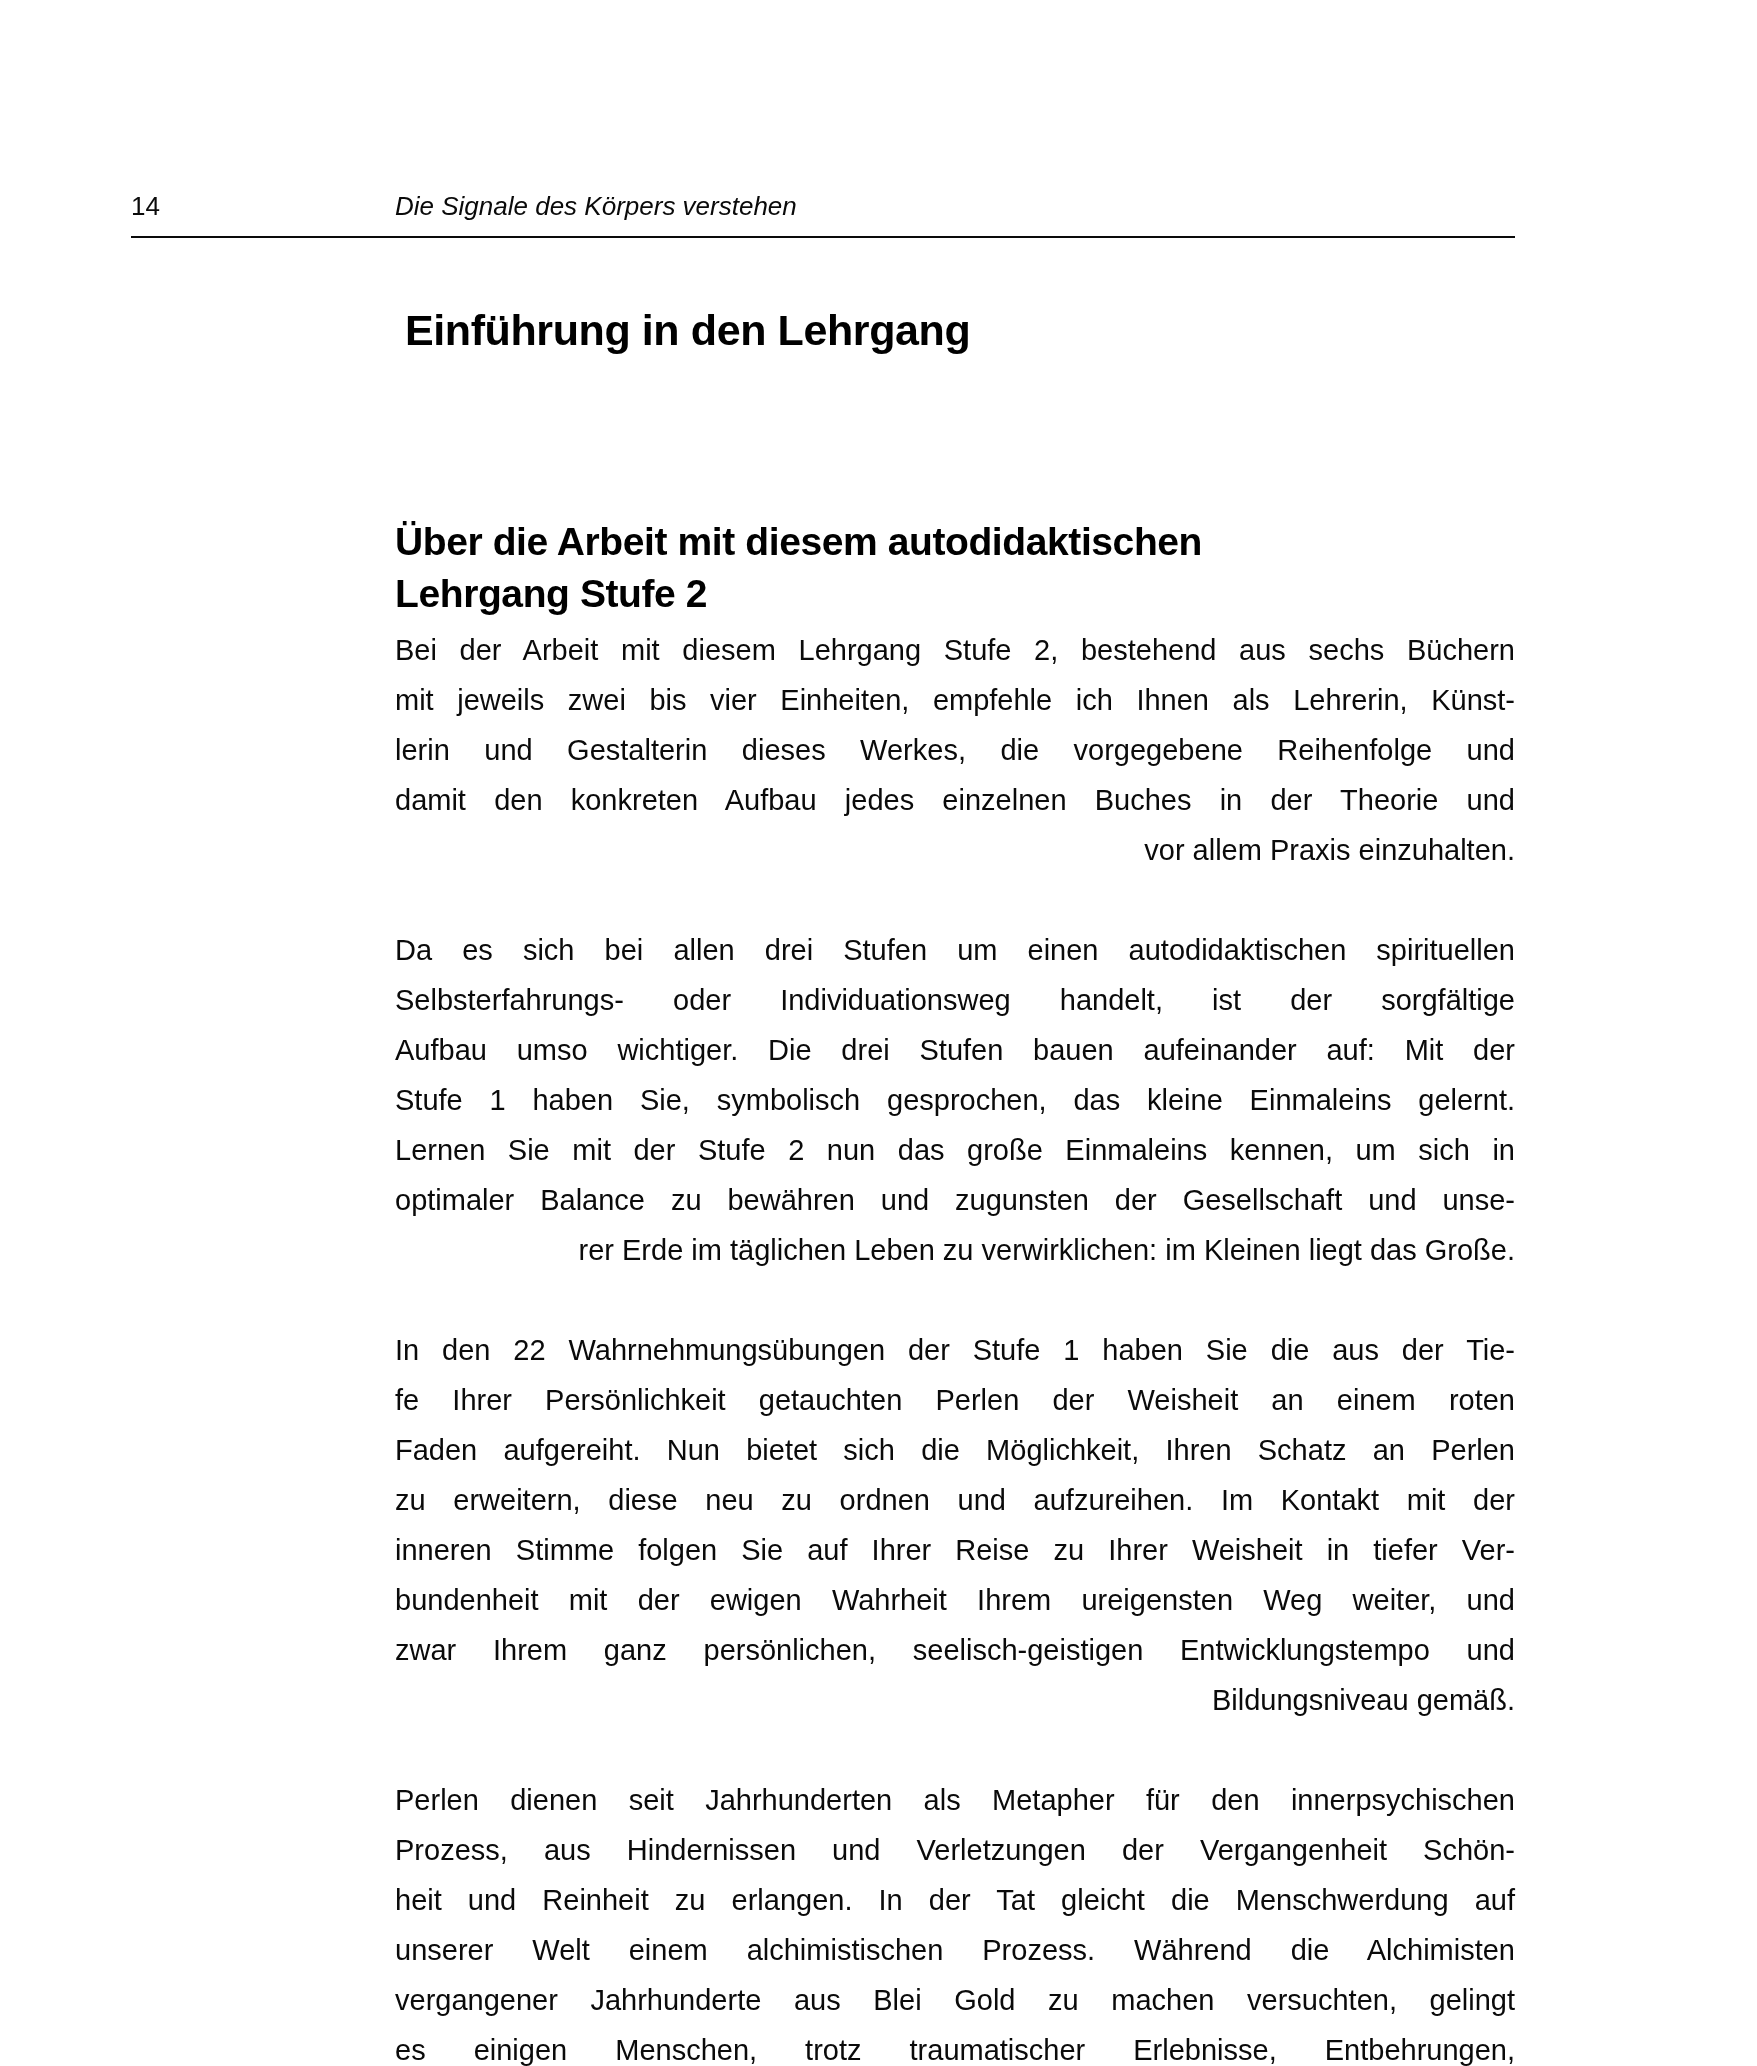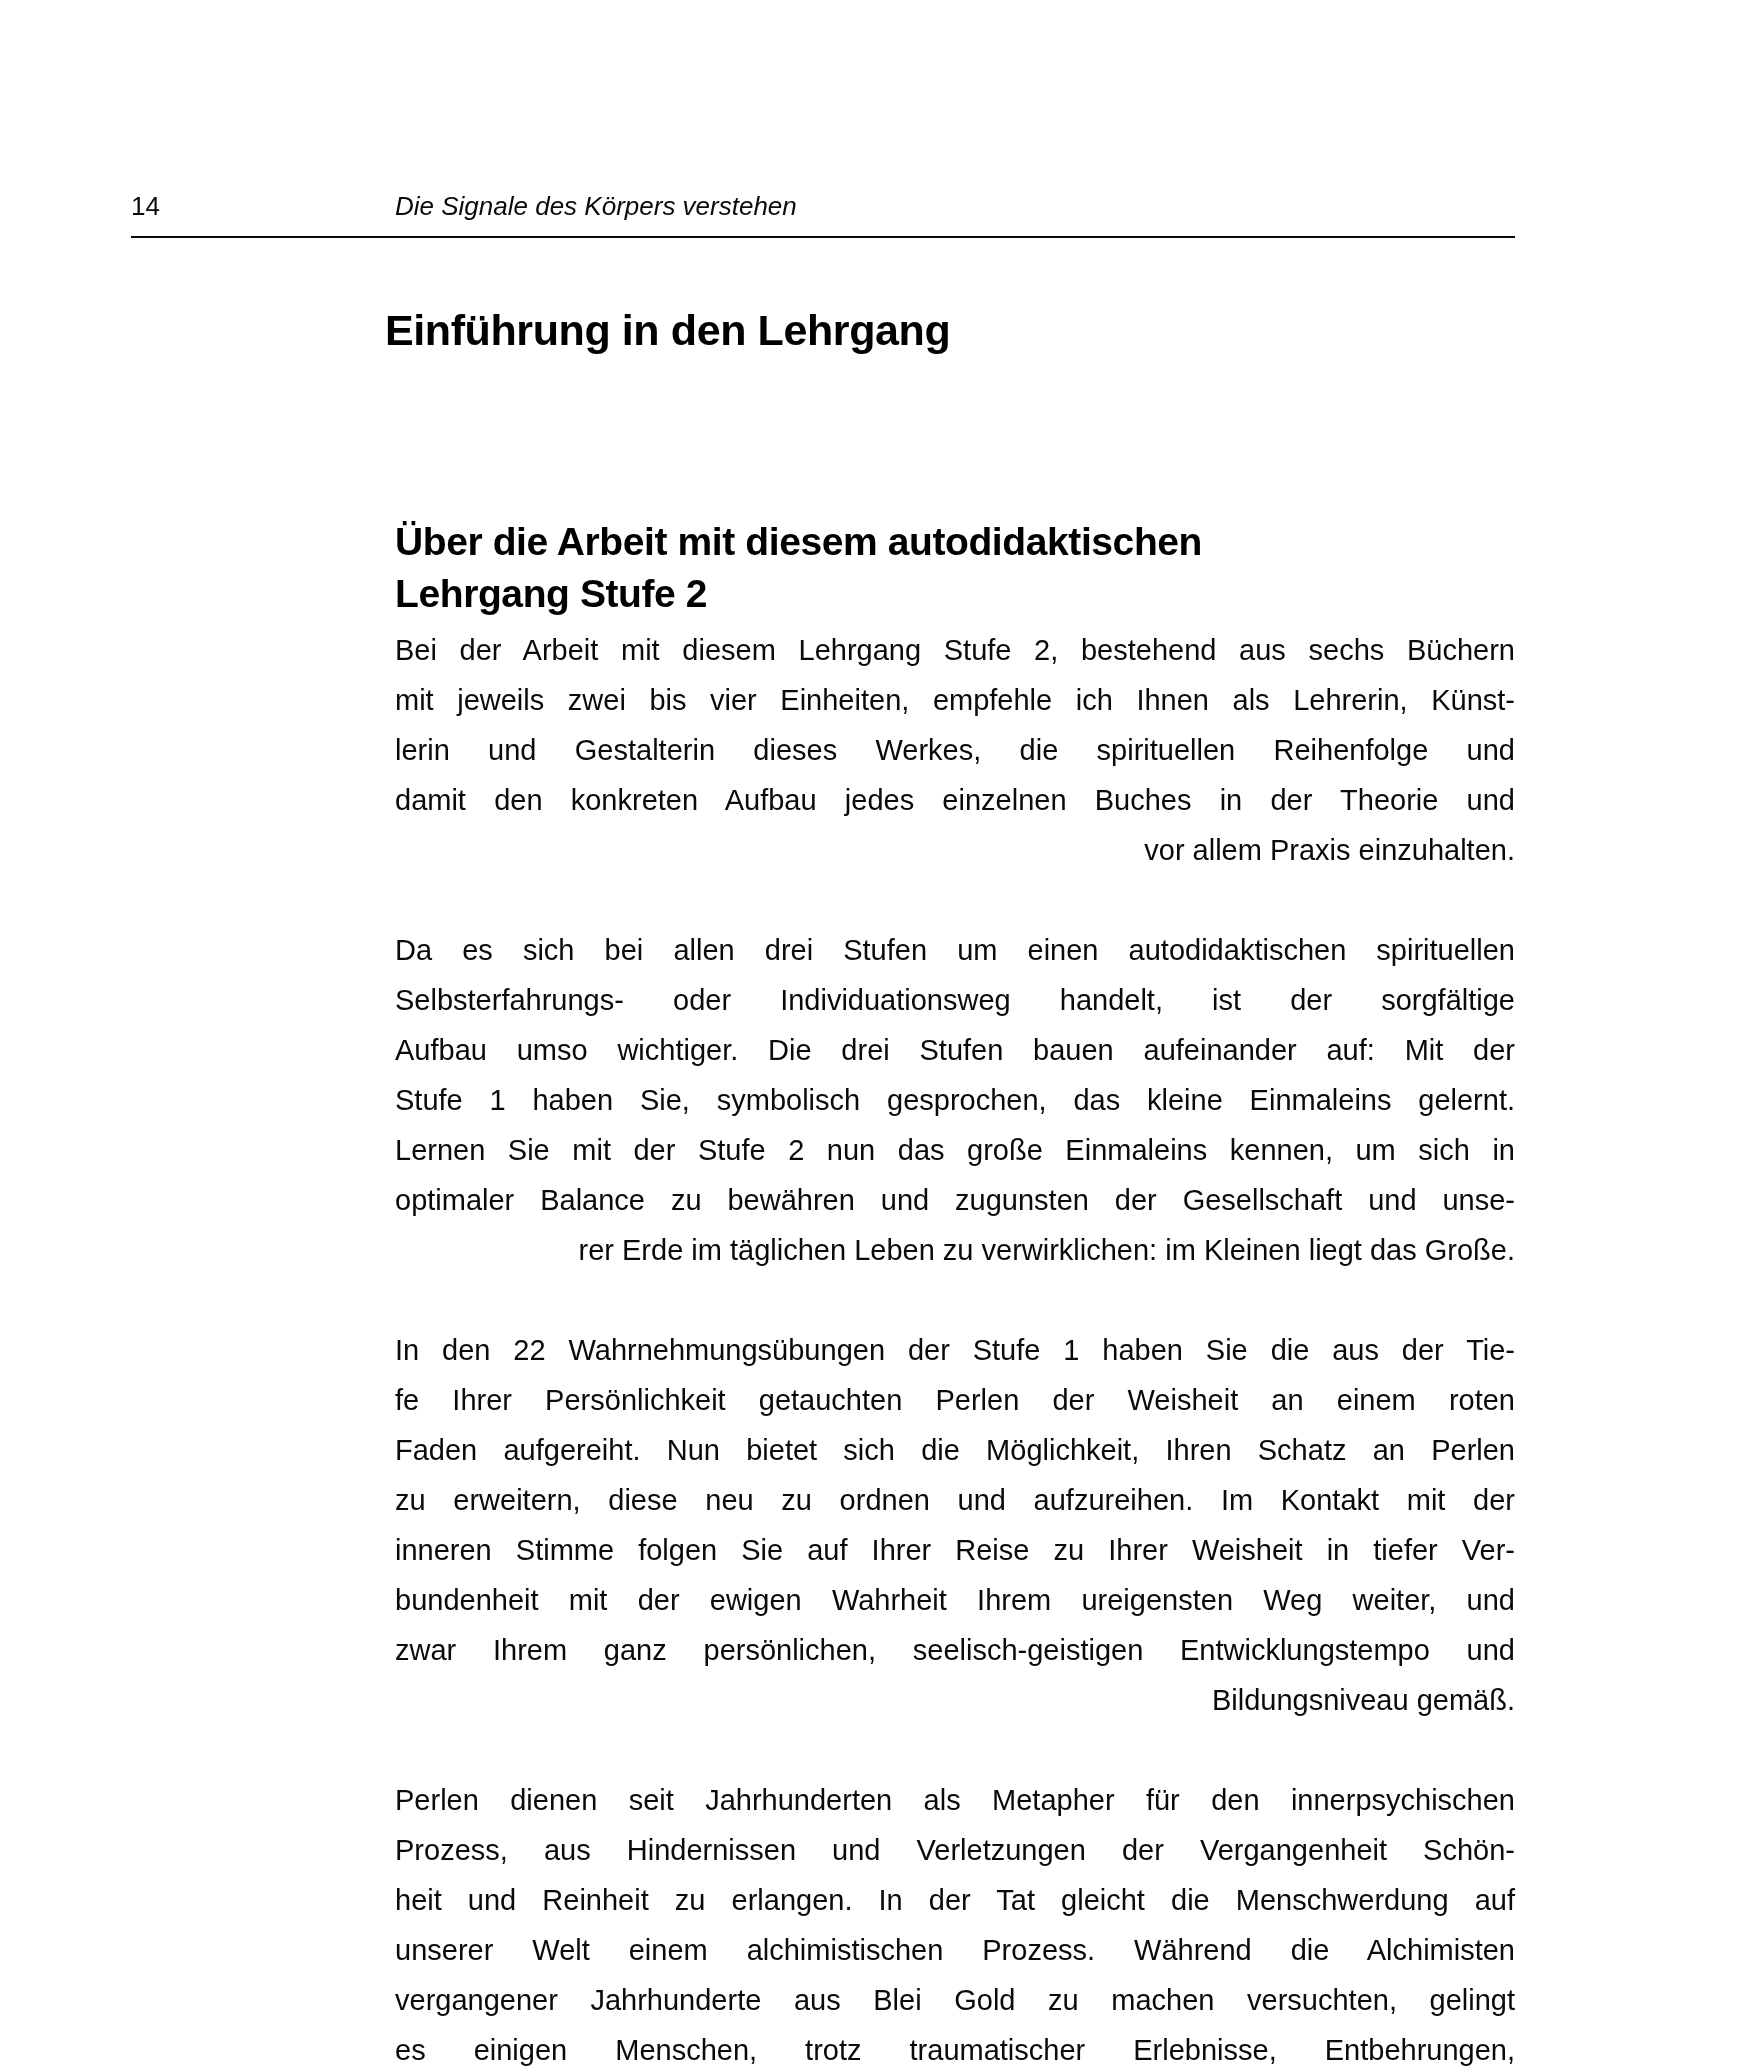--- a/index.html
+++ b/index.html
@@ -47,21 +47,21 @@
     left: 131px;
     width: 1384px;
     height: 1.7px;
     background: #0a0a0a;
   }
 
   
   .chapter-title {
     position: absolute;
     top: 306px;
-    left: 385px;
+    left: 405px;
     width: 1120px;
     font-size: 43px;
     font-weight: 700;
     letter-spacing: -0.4px;
     color: #000000;
   }
 
   .section-title {
     position: absolute;
     top: 472px;
@@ -118,21 +118,21 @@
 
   <h2 class="section-title">
     <div class="section-title-line">Über die Arbeit mit diesem autodidaktischen</div>
     <div class="section-title-line">Lehrgang Stufe 2</div>
   </h2>
 
   <div class="body-text">
       <div class="paragraph">
         <div class="line j">Bei der Arbeit mit diesem Lehrgang Stufe 2, bestehend aus sechs Büchern</div>
         <div class="line j">mit jeweils zwei bis vier Einheiten, empfehle ich Ihnen als Lehrerin, Künst-</div>
-        <div class="line j">lerin und Gestalterin dieses Werkes, die spirituellen Reihenfolge und</div>
+        <div class="line j">lerin und Gestalterin dieses Werkes, die vorgegebene Reihenfolge und</div>
         <div class="line j">damit den konkreten Aufbau jedes einzelnen Buches in der Theorie und</div>
         <div class="line">vor allem Praxis einzuhalten.</div>
       </div>
       <div class="paragraph">
         <div class="line j">Da es sich bei allen drei Stufen um einen autodidaktischen spirituellen</div>
         <div class="line j">Selbsterfahrungs- oder Individuationsweg handelt, ist der sorgfältige</div>
         <div class="line j">Aufbau umso wichtiger. Die drei Stufen bauen aufeinander auf: Mit der</div>
         <div class="line j">Stufe 1 haben Sie, symbolisch gesprochen, das kleine Einmaleins gelernt.</div>
         <div class="line j">Lernen Sie mit der Stufe 2 nun das große Einmaleins kennen, um sich in</div>
         <div class="line j">optimaler Balance zu bewähren und zugunsten der Gesellschaft und unse-</div>

